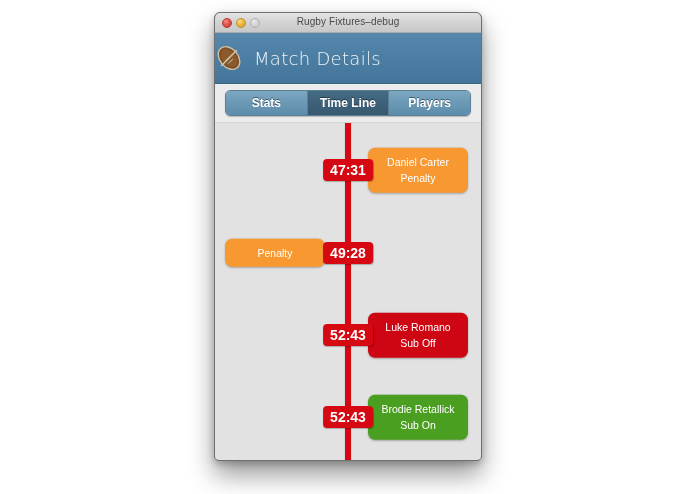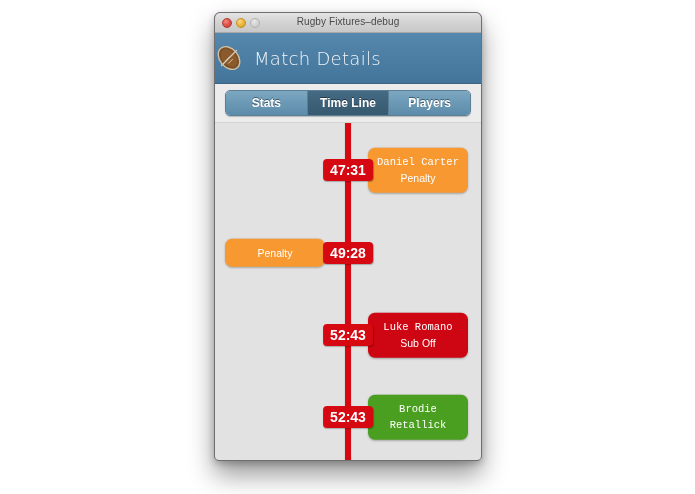--- a/index.html
+++ b/index.html
@@ -189,21 +189,21 @@
     text-align: center;
     color: #ffffff;
     font-size: 10.5px;
     line-height: 1.55;
     box-shadow: 0 1px 2px rgba(0,0,0,0.25);
     box-sizing: border-box;
     z-index: 2;
   }
   .event-card.right { left: 153px; }
   .event-card.left  { left: 10px; }
-  .event-card .player { display: block; font-family: Liberation Mono, monospace; }
+  .event-card .player { display: block; }
   .event-card .action { display: block; text-align: center; }
   .event-card.orange { background: #f89830; }
   .event-card.red    { background: #ce0512; }
   .event-card.green  { background: #4a9f20; }
 </style>
 </head>
 <body>
 
 <div id="app-window">
 
@@ -258,17 +258,18 @@
       <div class="event-card right red">
         <span class="player">Luke Romano</span>
         <span class="action">Sub Off</span>
       </div>
     </div>
 
     <div class="timeline-row" style="top:272px">
       <div class="time-badge">52:43</div>
       <div class="event-card right green">
         <span class="player">Brodie Retallick</span>
+        <span class="action">Sub On</span>
       </div>
     </div>
   </div>
 
 </div>
 
 </body></html>

